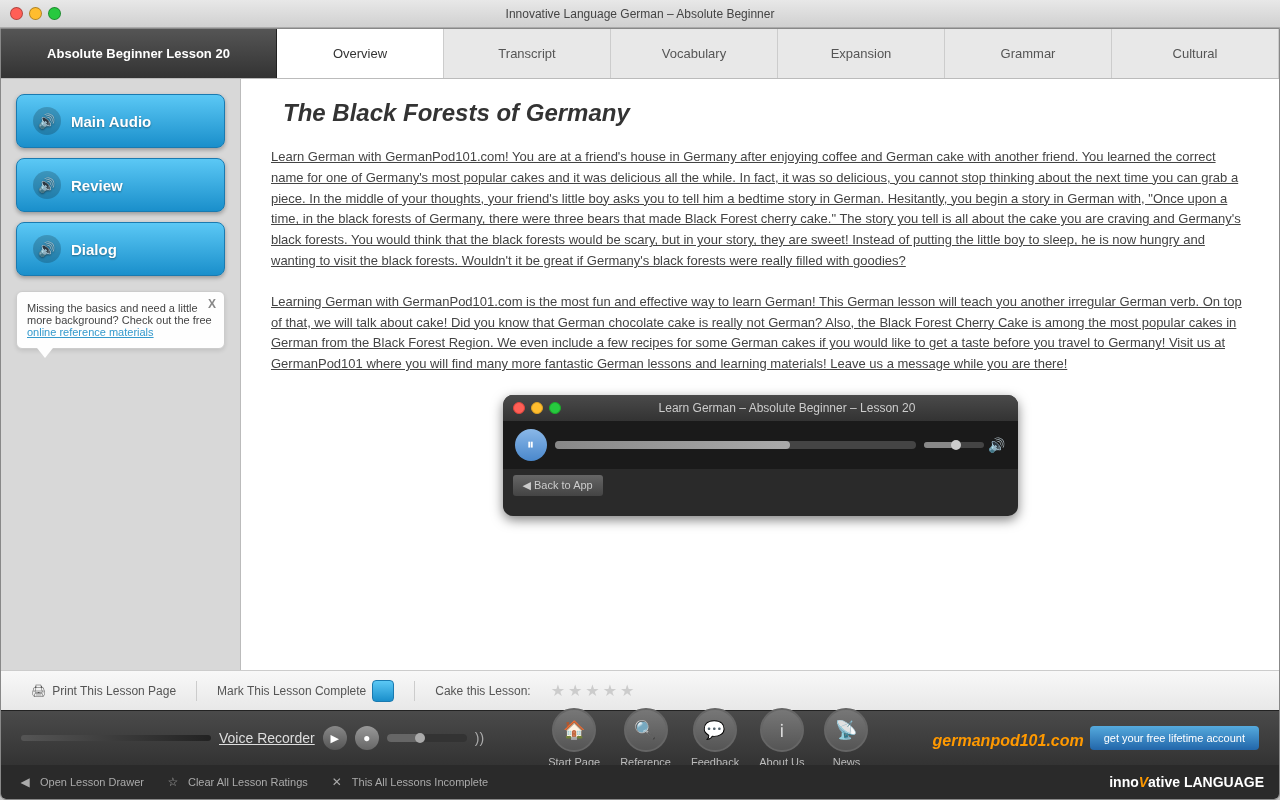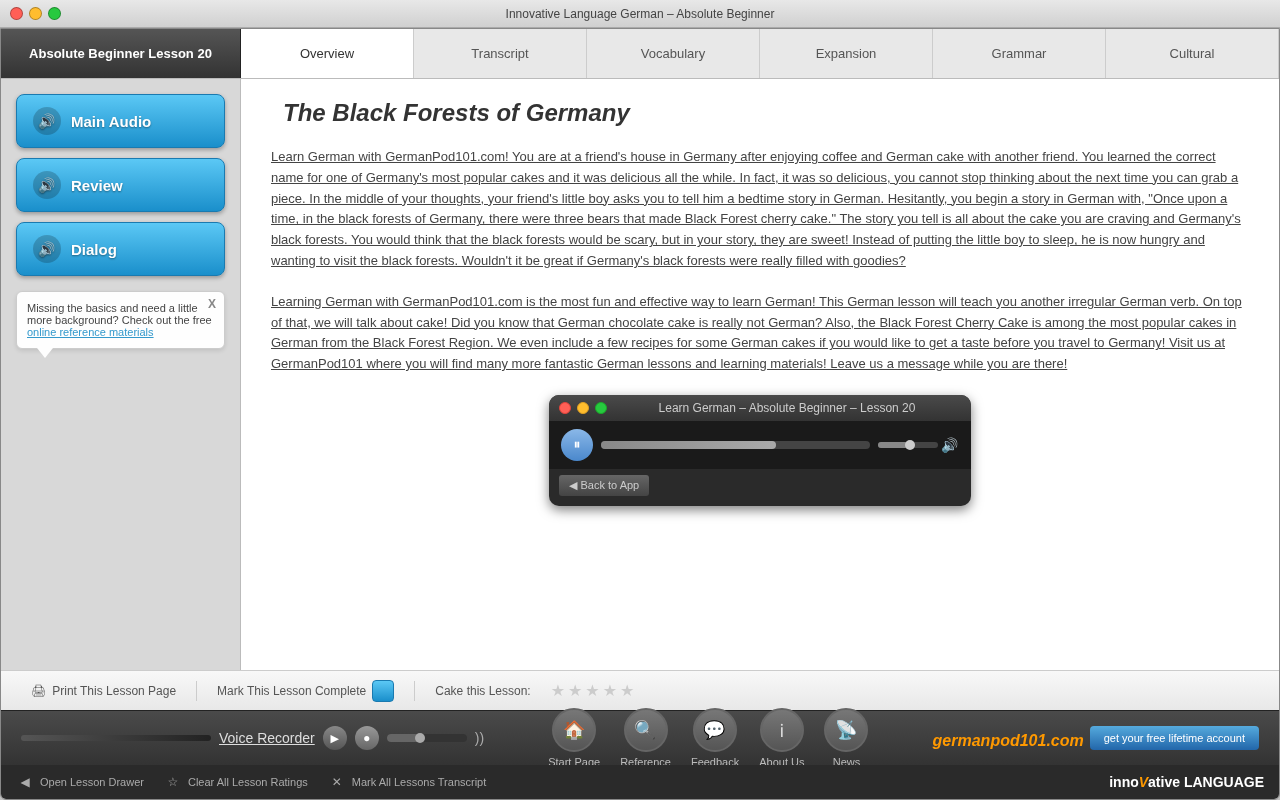--- a/index.html
+++ b/index.html
@@ -62,21 +62,21 @@
       height: 50px;
       flex-shrink: 0;
       background: #e5e5e5;
       border-bottom: 1px solid #bbb;
     }
     .lesson-label {
       background: linear-gradient(to bottom, #555, #333);
       color: white;
       font-size: 13px;
       font-weight: bold;
-      width: 240px;
+      width: 276px;
       display: flex;
       align-items: center;
       justify-content: center;
       flex-shrink: 0;
       border-right: 1px solid #222;
     }
     .tabs {
       display: flex;
       flex: 1;
       background: #e5e5e5;
@@ -200,21 +200,21 @@
       color: #444;
       line-height: 1.6;
       margin-bottom: 20px;
       text-decoration: underline;
     }
 
     
     .media-player {
       background: #2a2a2a;
       border-radius: 10px;
-      width: 422px;
+      width: 515px;
       margin: 20px auto;
       overflow: hidden;
       box-shadow: 0 4px 12px rgba(0,0,0,0.5);
     }
     .media-player-titlebar {
       background: linear-gradient(to bottom, #4a4a4a, #333);
       display: flex;
       align-items: center;
       padding: 6px 10px;
       gap: 6px;
@@ -538,21 +538,21 @@
             <div class="progress-bar-fill"></div>
           </div>
           <div class="volume-area">
             <div class="volume-bar">
               <div class="volume-fill"></div>
               <div class="volume-knob"></div>
             </div>
             <span class="volume-icon">🔊</span>
           </div>
         </div>
-        <div style="padding-bottom: 4px;">
+        <div style="padding-bottom: 14px;">
           <button class="back-btn">◀ Back to App</button>
         </div>
       </div>
     </div>
   </div>
 
   <div class="actions-bar">
     <div class="action-item">
       <span>🖨</span>
       <span>Print This Lesson Page</span>
@@ -623,21 +623,21 @@
       <div class="bottom-link">
         <span class="bottom-link-icon">◀</span>
         <span>Open Lesson Drawer</span>
       </div>
       <div class="bottom-link">
         <span class="bottom-link-icon">☆</span>
         <span>Clear All Lesson Ratings</span>
       </div>
       <div class="bottom-link">
         <span class="bottom-link-icon">✕</span>
-        <span>Mark All Lessons Transcript</span>
+        <span>This All Lessons Incomplete</span>
       </div>
     </div>
     <div class="innovative-logo">
       inno<span>V</span>ative LANGUAGE
     </div>
   </div>
 
 </div>
 
 </body></html>

